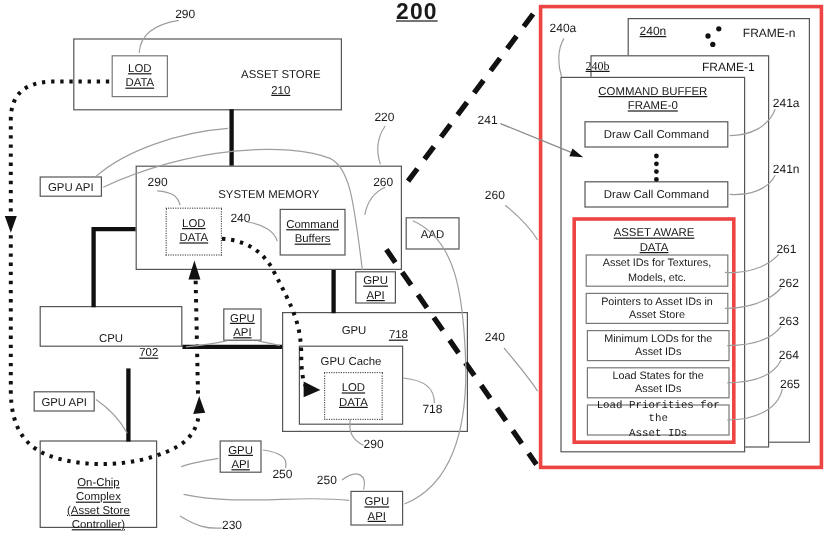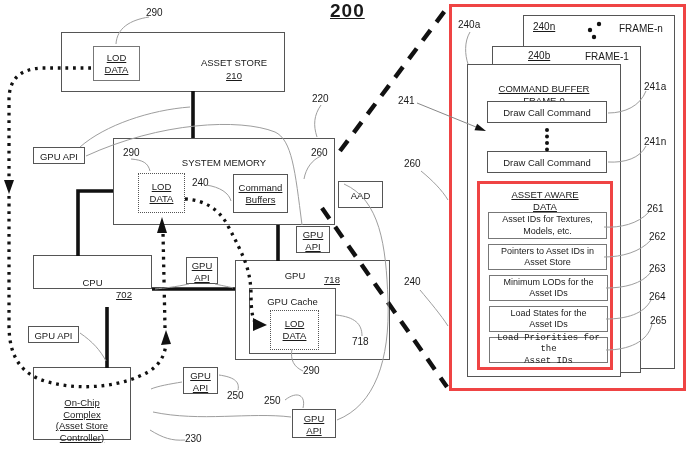--- a/index.html
+++ b/index.html
@@ -114,25 +114,25 @@
   <div class="lbl" style="left:404px;top:158px;">260</div>
   <div class="lbl" style="left:404px;top:276px;">240</div>
 
   <div class="box bold" style="left:449px;top:4px;width:237px;height:387px;"></div>
 
   <div class="box" style="left:523px;top:15px;width:152px;height:354px;"></div>
   <div class="lbl u" style="left:533px;top:21px;">240n</div>
   <div class="lbl" style="left:619px;top:23px;">FRAME-n</div>
 
   <div class="box" style="left:492px;top:46px;width:149px;height:327px;"></div>
-  <div class="lbl u" style="left:528px;top:50px;">240b</div>
+  <div class="lbl u" style="left:488px;top:50px;font-family:Liberation Serif, serif;">240b</div>
   <div class="lbl" style="left:585px;top:51px;">FRAME-1</div>
 
   <div class="box" style="left:467px;top:64px;width:154px;height:313px;">
-    <div class="txt ml ctr" style="top:6px;margin-top:12px;">COMMAND BUFFER
+    <div class="txt ml ctr" style="top:6px;">COMMAND BUFFER
 FRAME-0</div>
   </div>
   <div class="lbl" style="left:458px;top:19px;">240a</div>
 
   <div class="dc" style="left:487px;top:101px;width:120px;height:22px;">Draw Call Command</div>
   <div class="dc" style="left:487px;top:151px;width:120px;height:22px;">Draw Call Command</div>
   <div class="lbl" style="left:644px;top:81px;">241a</div>
   <div class="lbl" style="left:644px;top:136px;">241n</div>
 
   <div class="box bold" style="left:477px;top:181px;width:136px;height:189px;">

